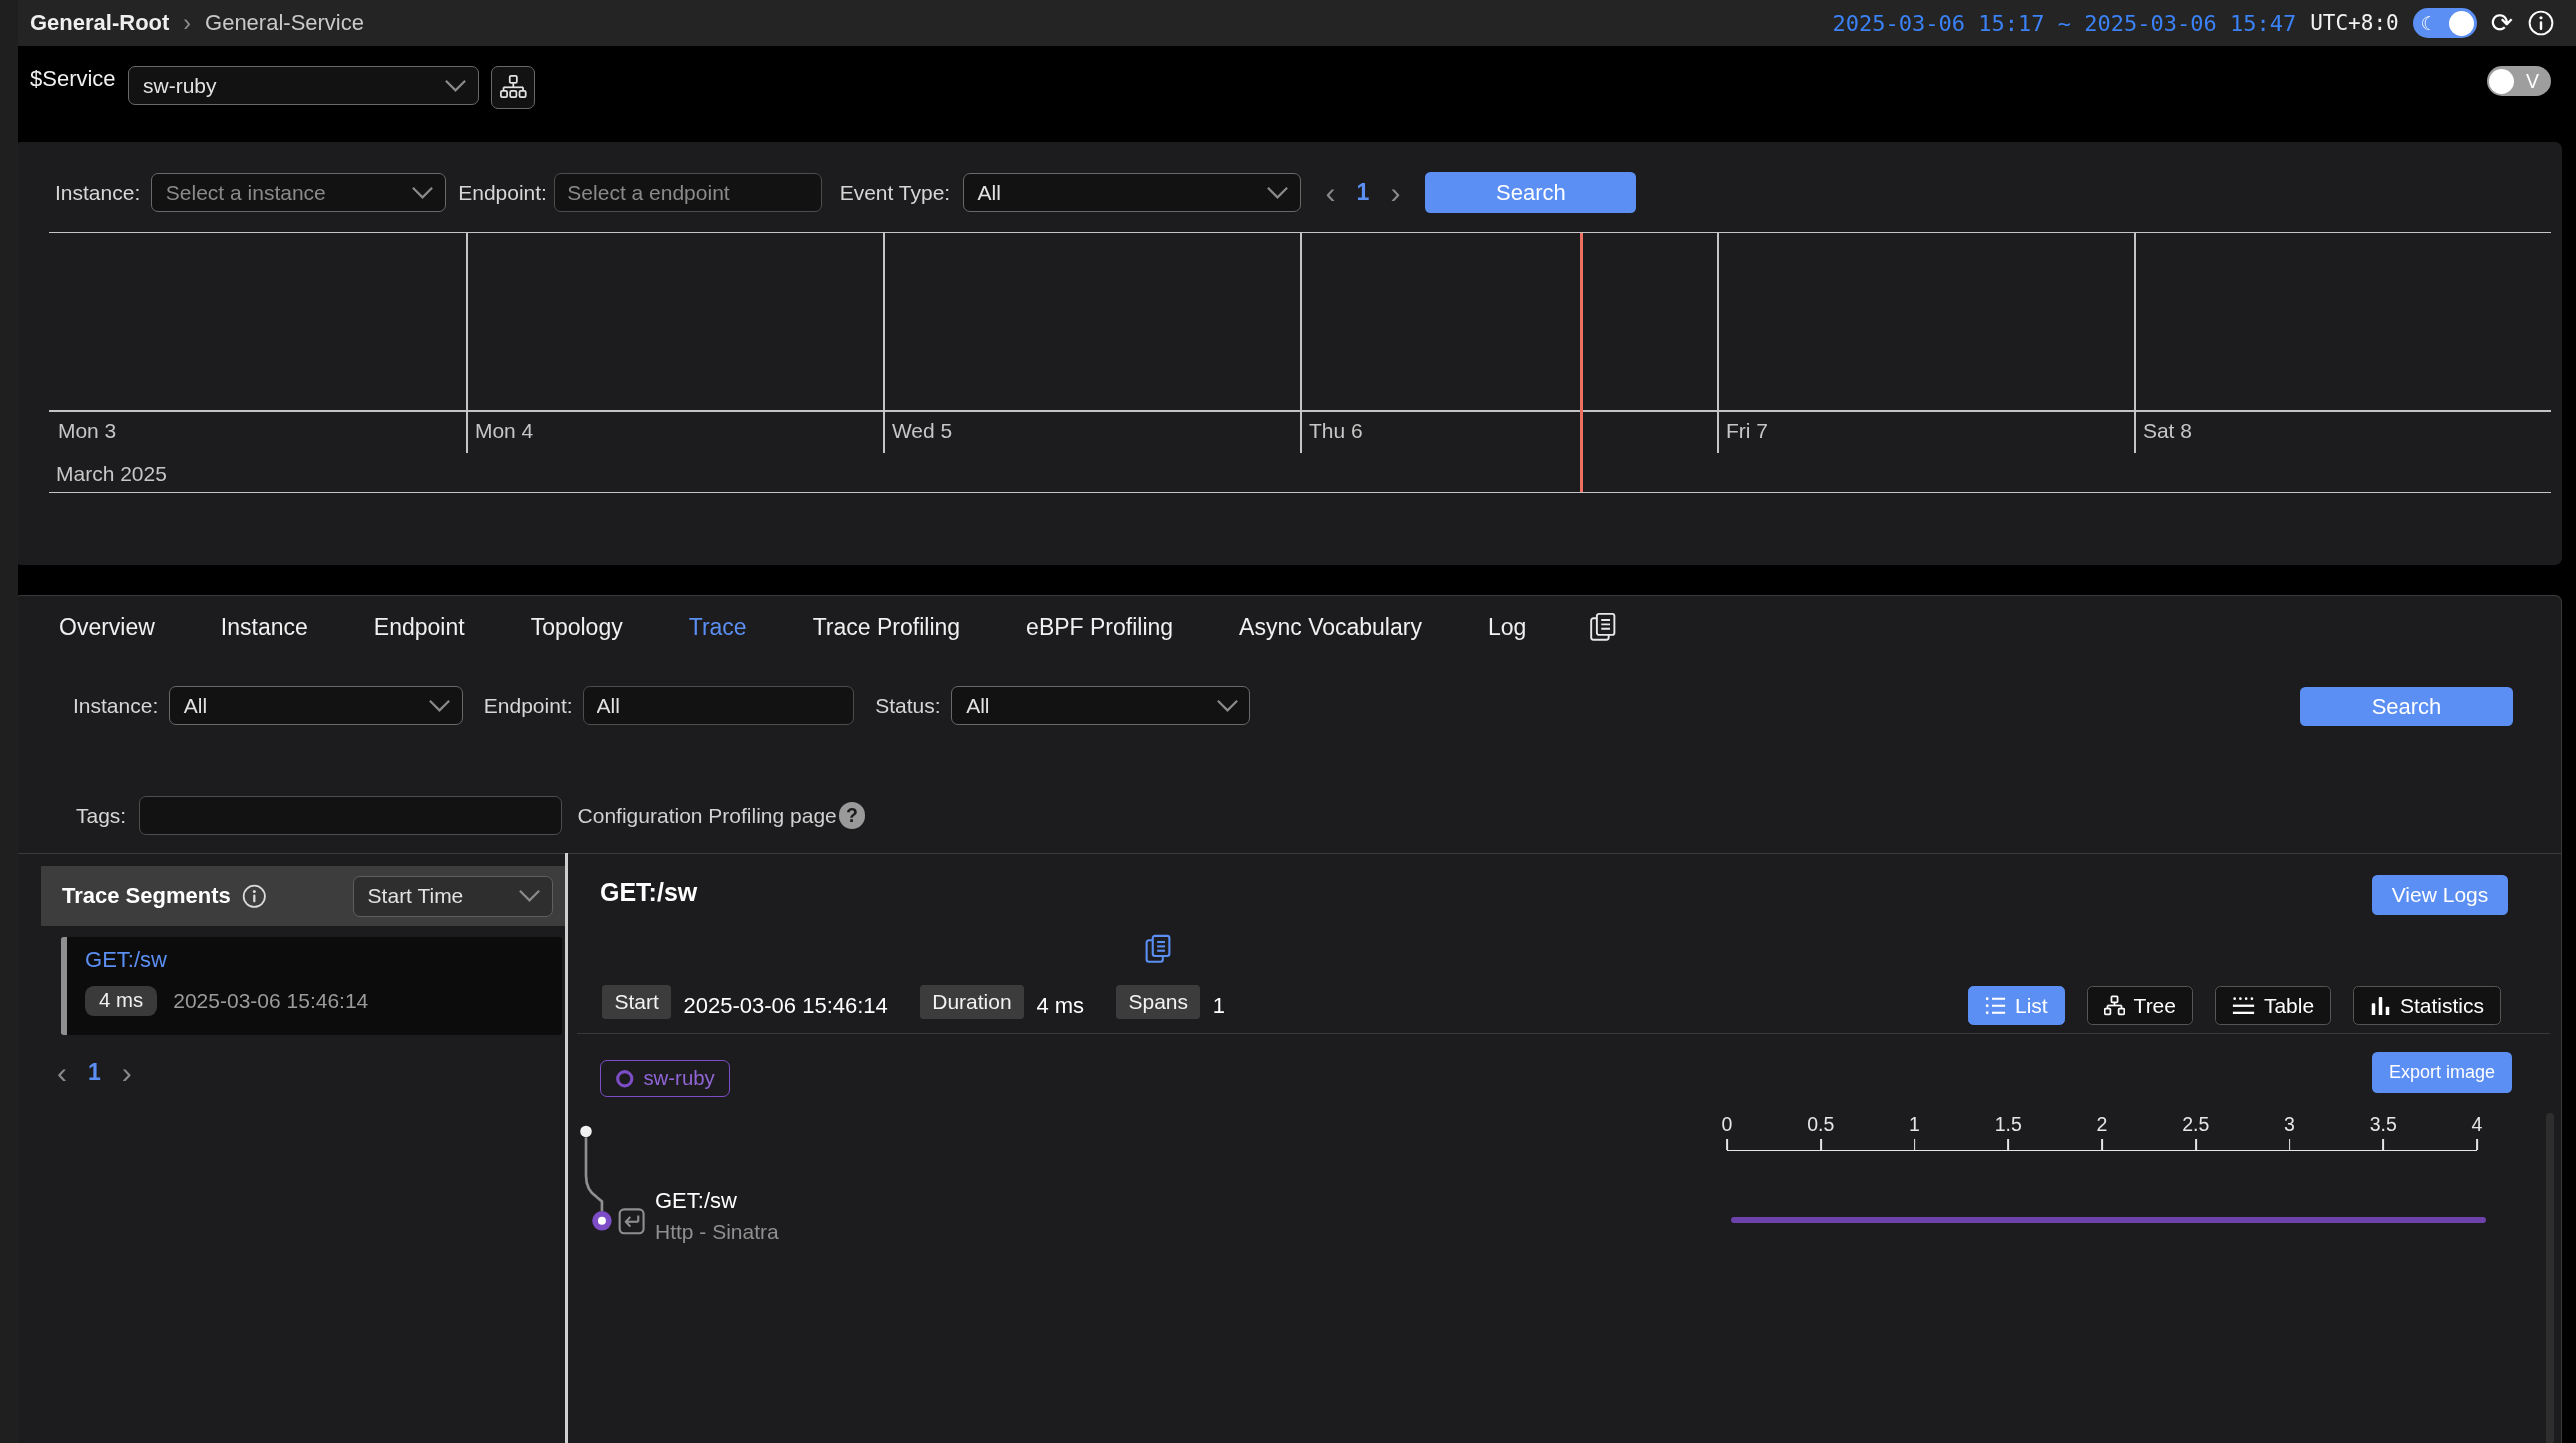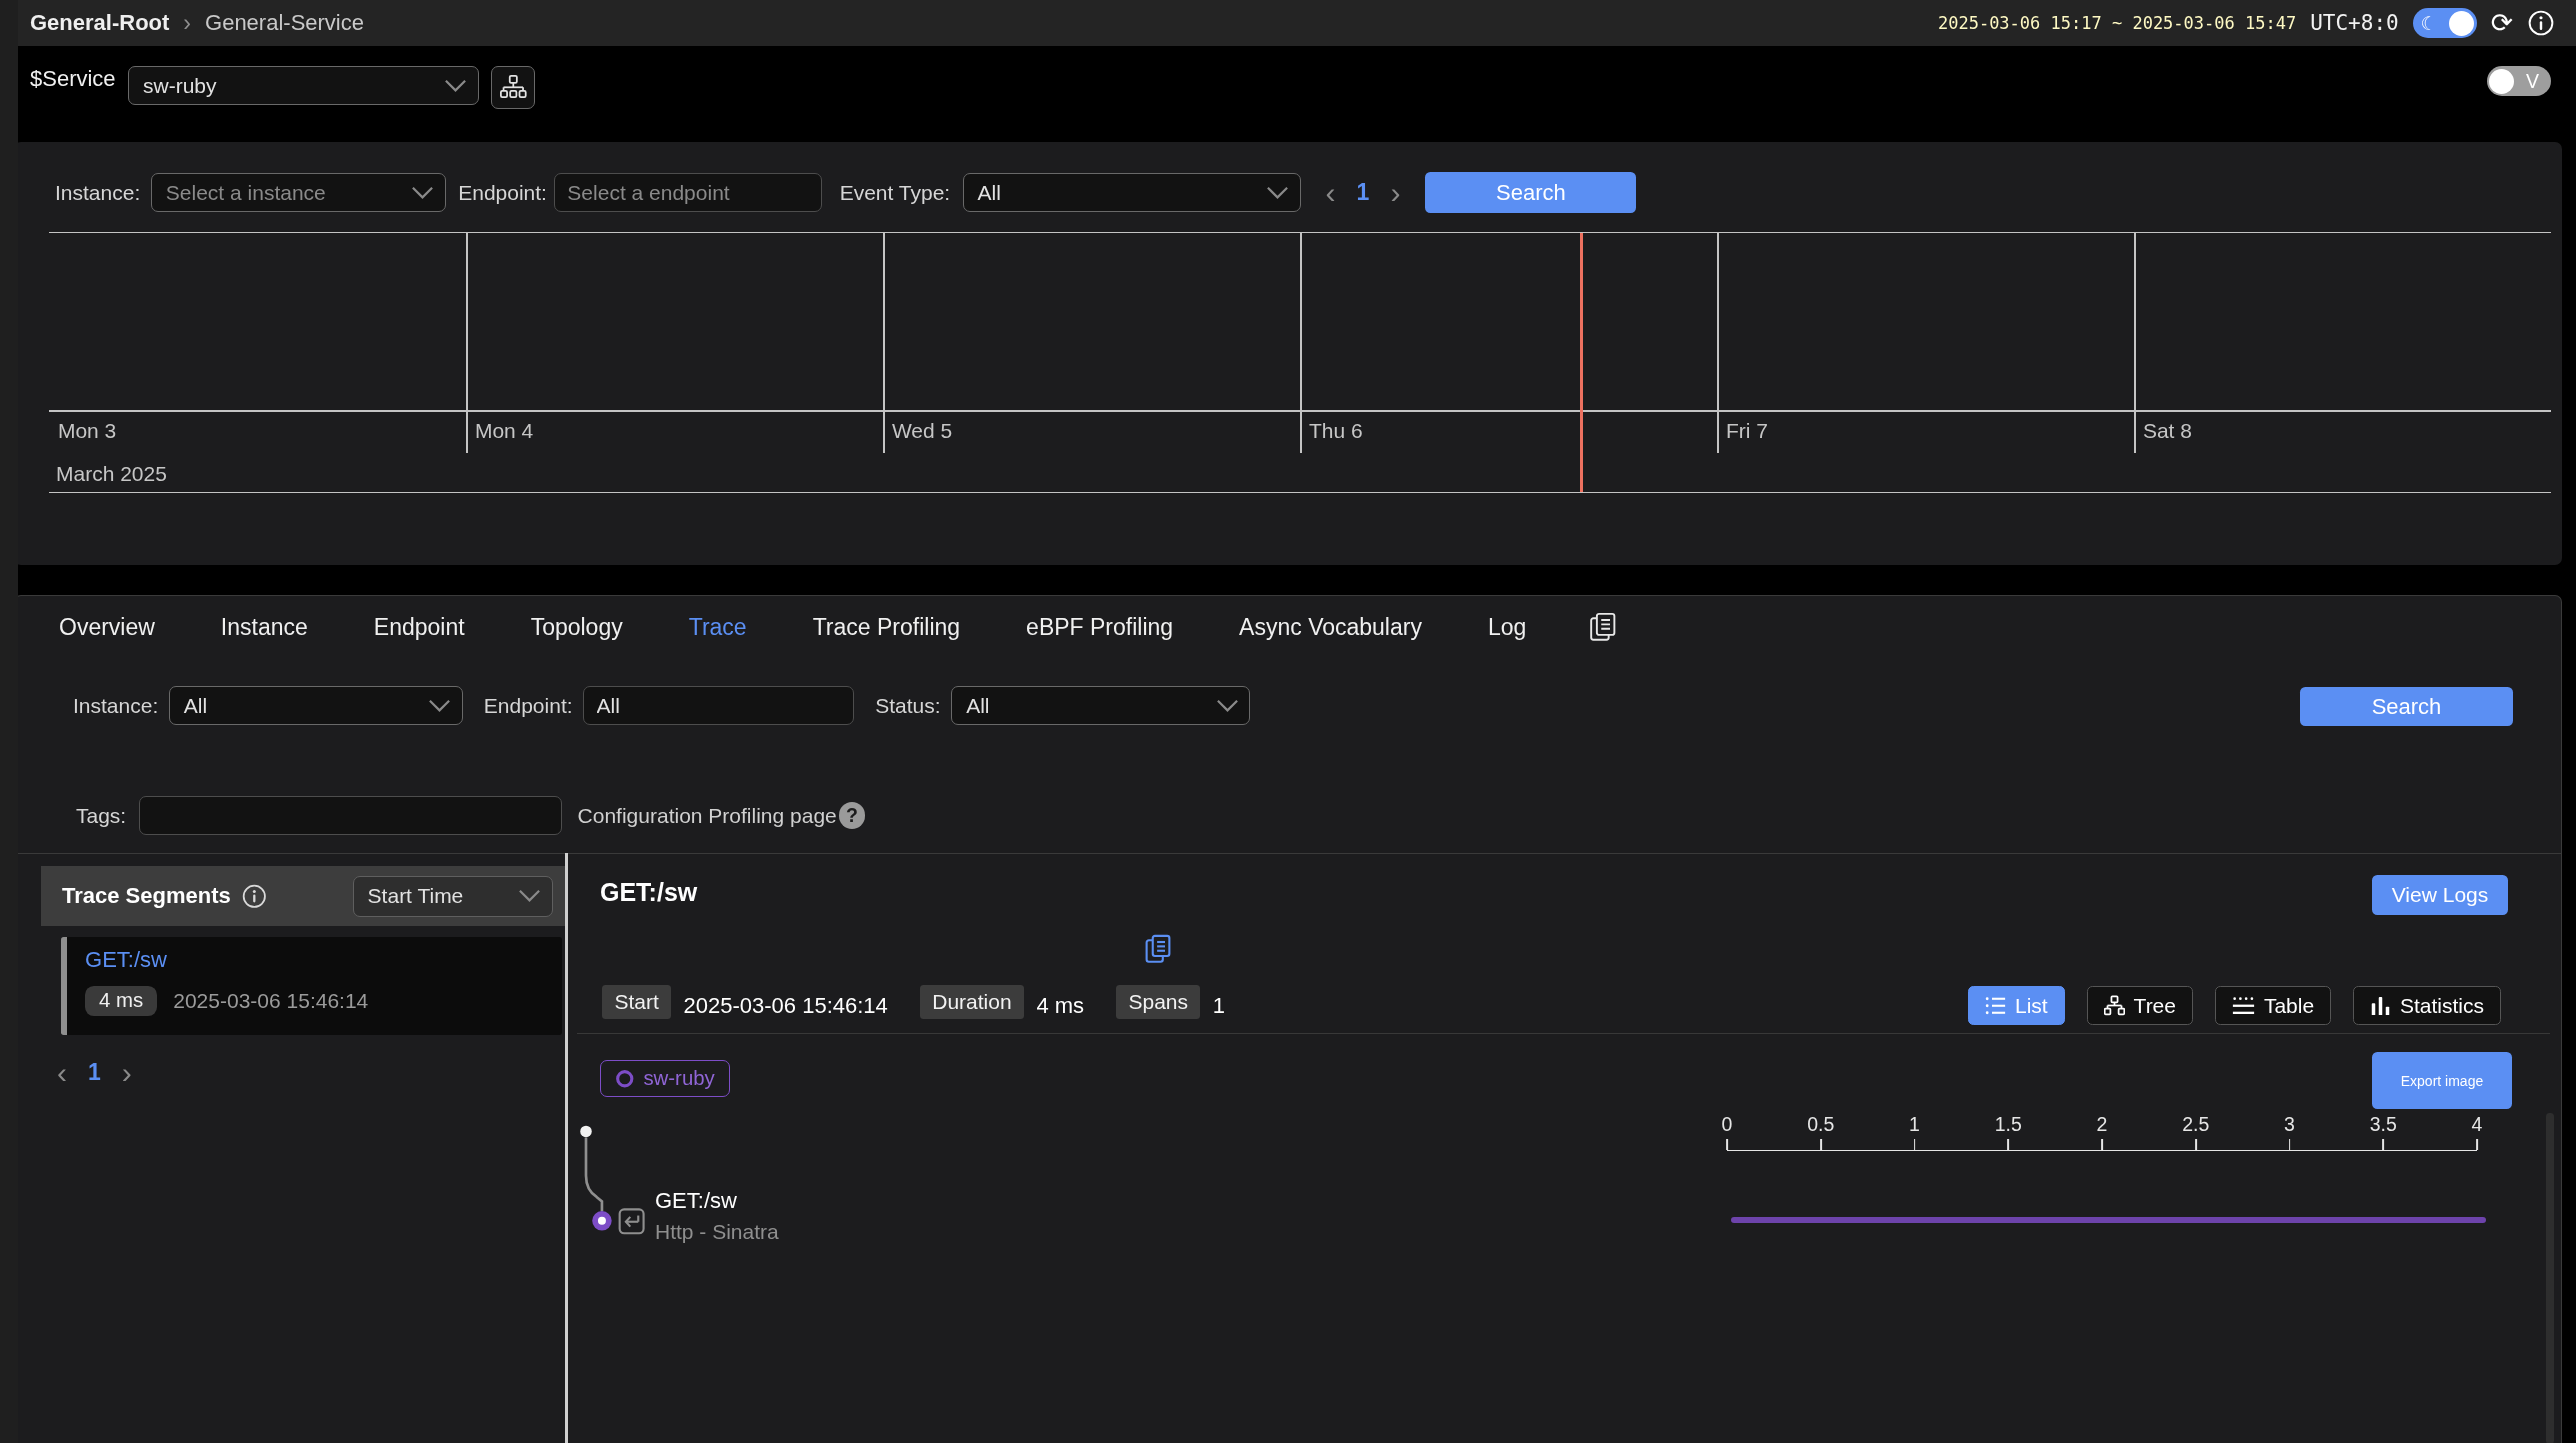--- a/index.html
+++ b/index.html
@@ -9,21 +9,21 @@
   #stage { position:relative; width:2576px; height:1444px; }
 
   
   #left-strip { left:0; top:0; width:17.7px; height:1444px; background:#1f1f1f; z-index:6; }
   #topbar { left:0; top:0; width:2576px; height:46px; background:#242424;
     display:flex; align-items:center; padding:0 21px 0 30px; z-index:4; }
   .crumb-root { font-size:22px; font-weight:bold; color:#efefef; cursor:pointer; }
   .crumb-sep { font-size:23px; color:#8f8f8f; margin:0 14px; }
   .crumb-cur { font-size:22px; color:#c9c9c9; }
   #topbar-right { margin-left:auto; display:flex; align-items:center; gap:14px; }
-  #time-range { font-family:"DejaVu Sans Mono", monospace; font-size:17px; color:#fef9c3; cursor:pointer; }
+  #time-range { font-family:"DejaVu Sans Mono", monospace; font-size:22px; color:#3b82f6; cursor:pointer; }
   #timezone { font-family:"DejaVu Sans Mono", monospace; font-size:21px; color:#f2f2f2; }
   .switch { width:64px; height:30px; border-radius:15px; display:flex; align-items:center; cursor:pointer; position:relative; }
   #dark-toggle { background:#5b8ff3; }
   #dark-toggle .glyph { font-family:"DejaVu Sans", sans-serif; color:#fff; font-size:18.6px; margin-left:8px; }
   .knob { width:25px; height:25px; border-radius:50%; background:#fff; position:absolute; top:2.7px; }
   #dark-toggle .knob { right:2.7px; }
   #refresh-btn { font-family:"DejaVu Sans", sans-serif; font-size:26.6px; color:#fff; cursor:pointer; line-height:1; }
   #info-btn svg { display:block; cursor:pointer; }
 
   
@@ -116,21 +116,21 @@
   .chip-gap { width:32px; }
   #view-modes { position:absolute; right:60px; top:133px; display:flex; gap:22px;padding-left:32px; }
   .vm-btn { height:39px; border-radius:5.3px; border:1.3px solid #555; background:#121212; color:#fff;
     font-size:21px; display:flex; align-items:center; gap:8.9px; padding:0 16px; cursor:pointer; }
   .vm-btn.active { background:#5b8ff3; border-color:#5b8ff3; }
   #detail-sep { position:absolute; left:0; right:10.6px; top:180px; height:0.9px; background:#383838; }
 
   #service-tag { position:absolute; left:23px; top:207px; height:37px; border:1.8px solid #7d4dc7;
     border-radius:7px; display:flex; align-items:center; gap:8.9px; padding:0 14px; cursor:pointer; }
   #service-tag .txt { color:#9065d6; font-size:20.4px; }
-  #export-btn { position:absolute; right:49px; top:199px; width:140px; height:57px; font-size:14px; }
+  #export-btn { position:absolute; right:49px; top:199px; width:140px; height:41px; font-size:18px; }
 
   #axis { position:absolute; left:1150px; top:260px; width:750px; height:39px; }
   .tick-label { position:absolute; top:0; transform:translateX(-50%); font-size:19.5px; color:#e6e6e6; }
   #ruler { position:absolute; left:0; right:0; top:26.6px; height:11.5px; border-bottom:1.8px solid #e6e6e6; }
   .tick { position:absolute; bottom:0; width:1.8px; height:11.5px; background:#e6e6e6; transform:translateX(-50%); }
   .tick:nth-child(1){left:0%}.tick:nth-child(2){left:12.5%}.tick:nth-child(3){left:25%}
   .tick:nth-child(4){left:37.5%}.tick:nth-child(5){left:50%}.tick:nth-child(6){left:62.5%}
   .tick:nth-child(7){left:75%}.tick:nth-child(8){left:87.5%}.tick:nth-child(9){left:100%}
 
   #tree-svg { position:absolute; left:0; top:266px; }

